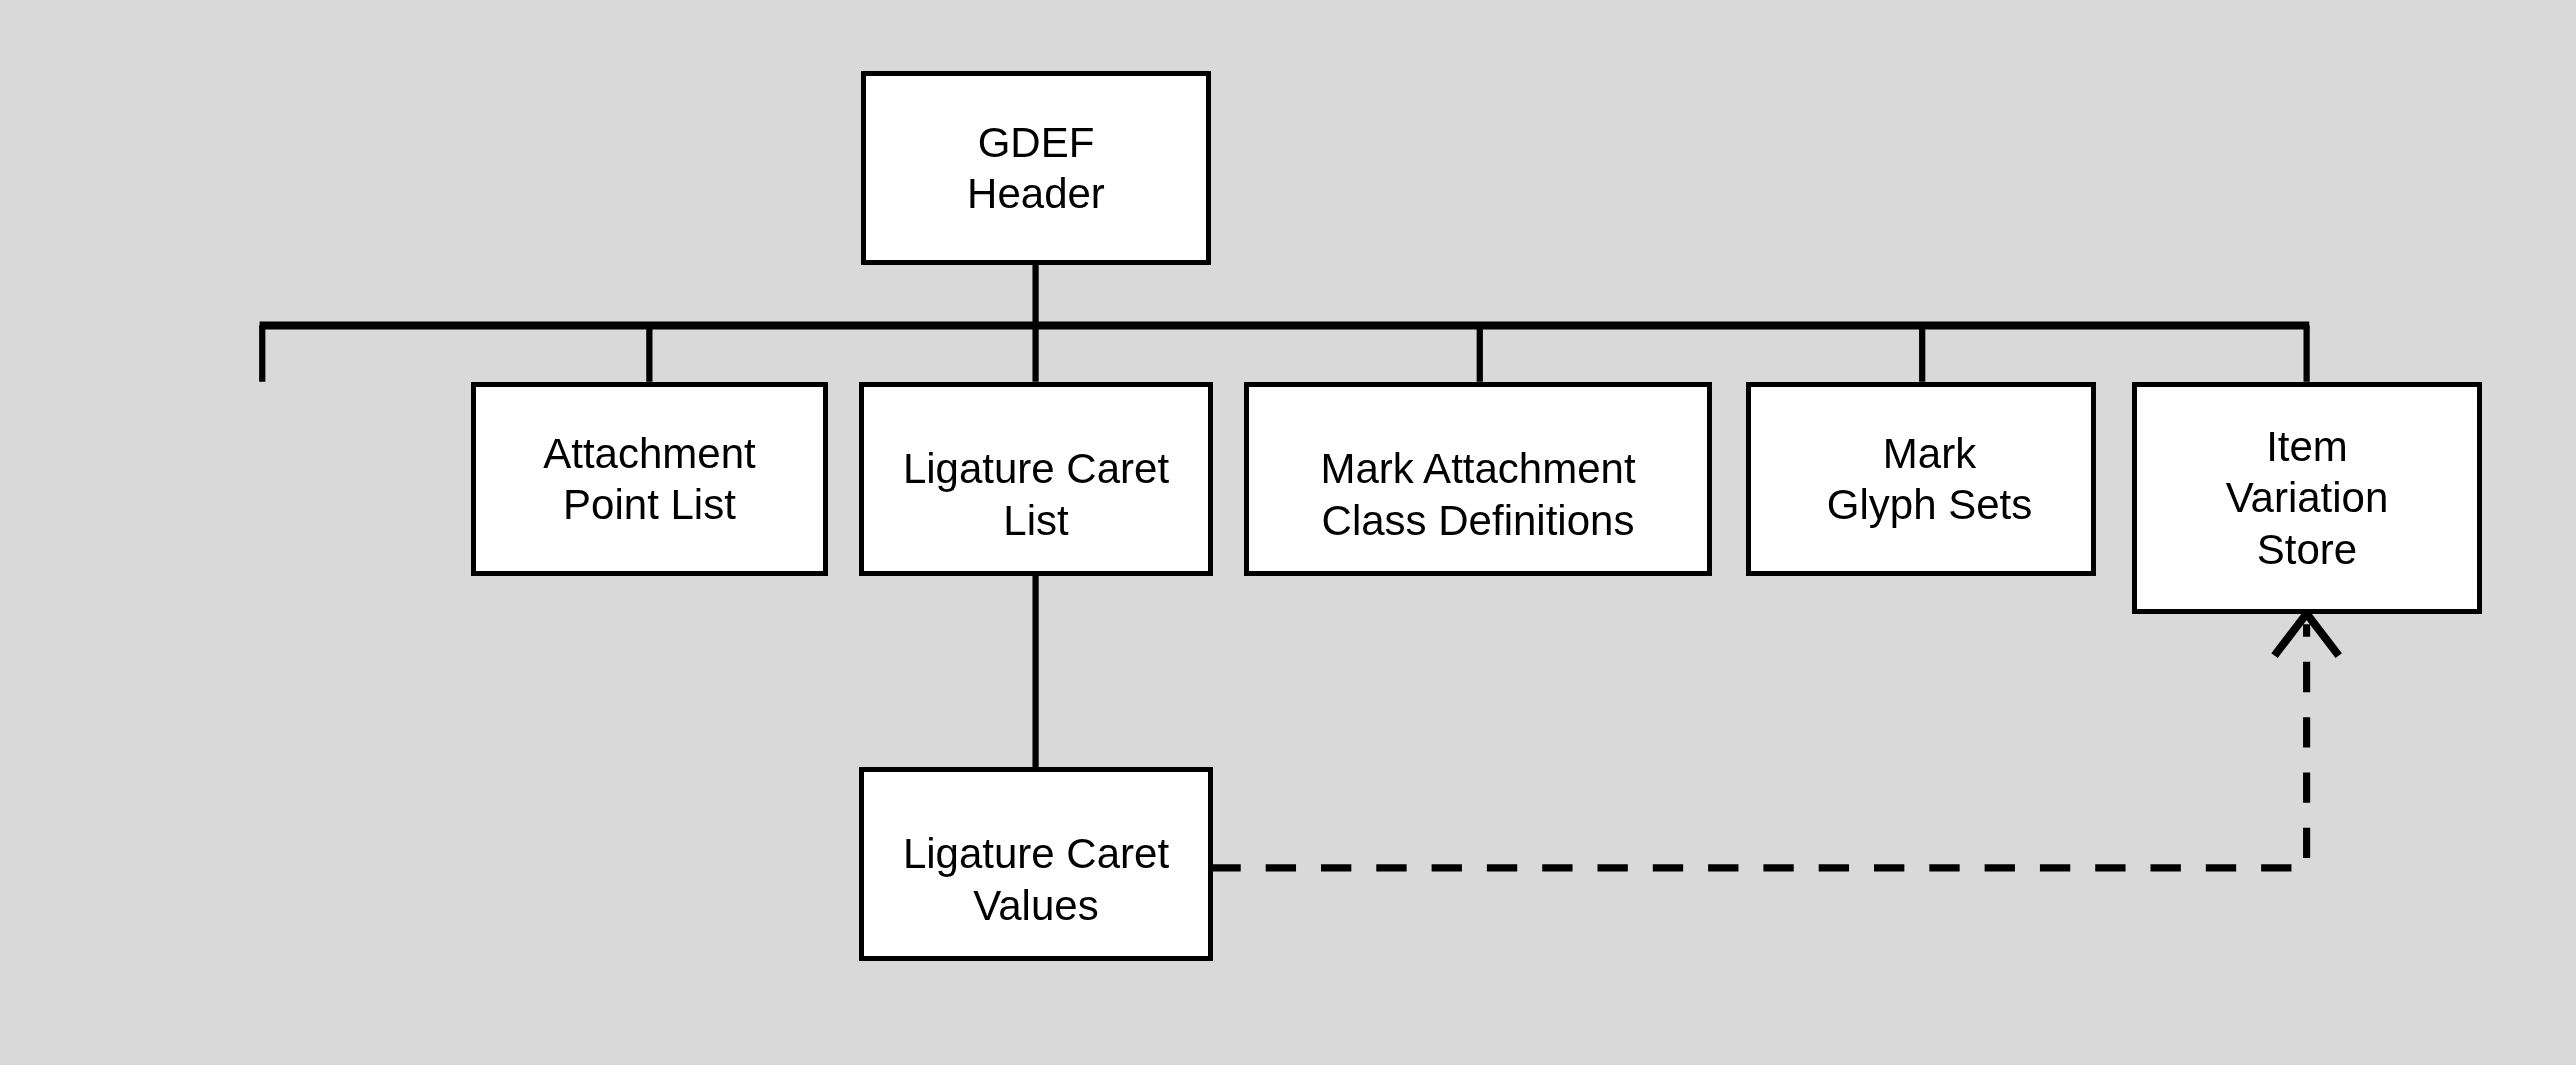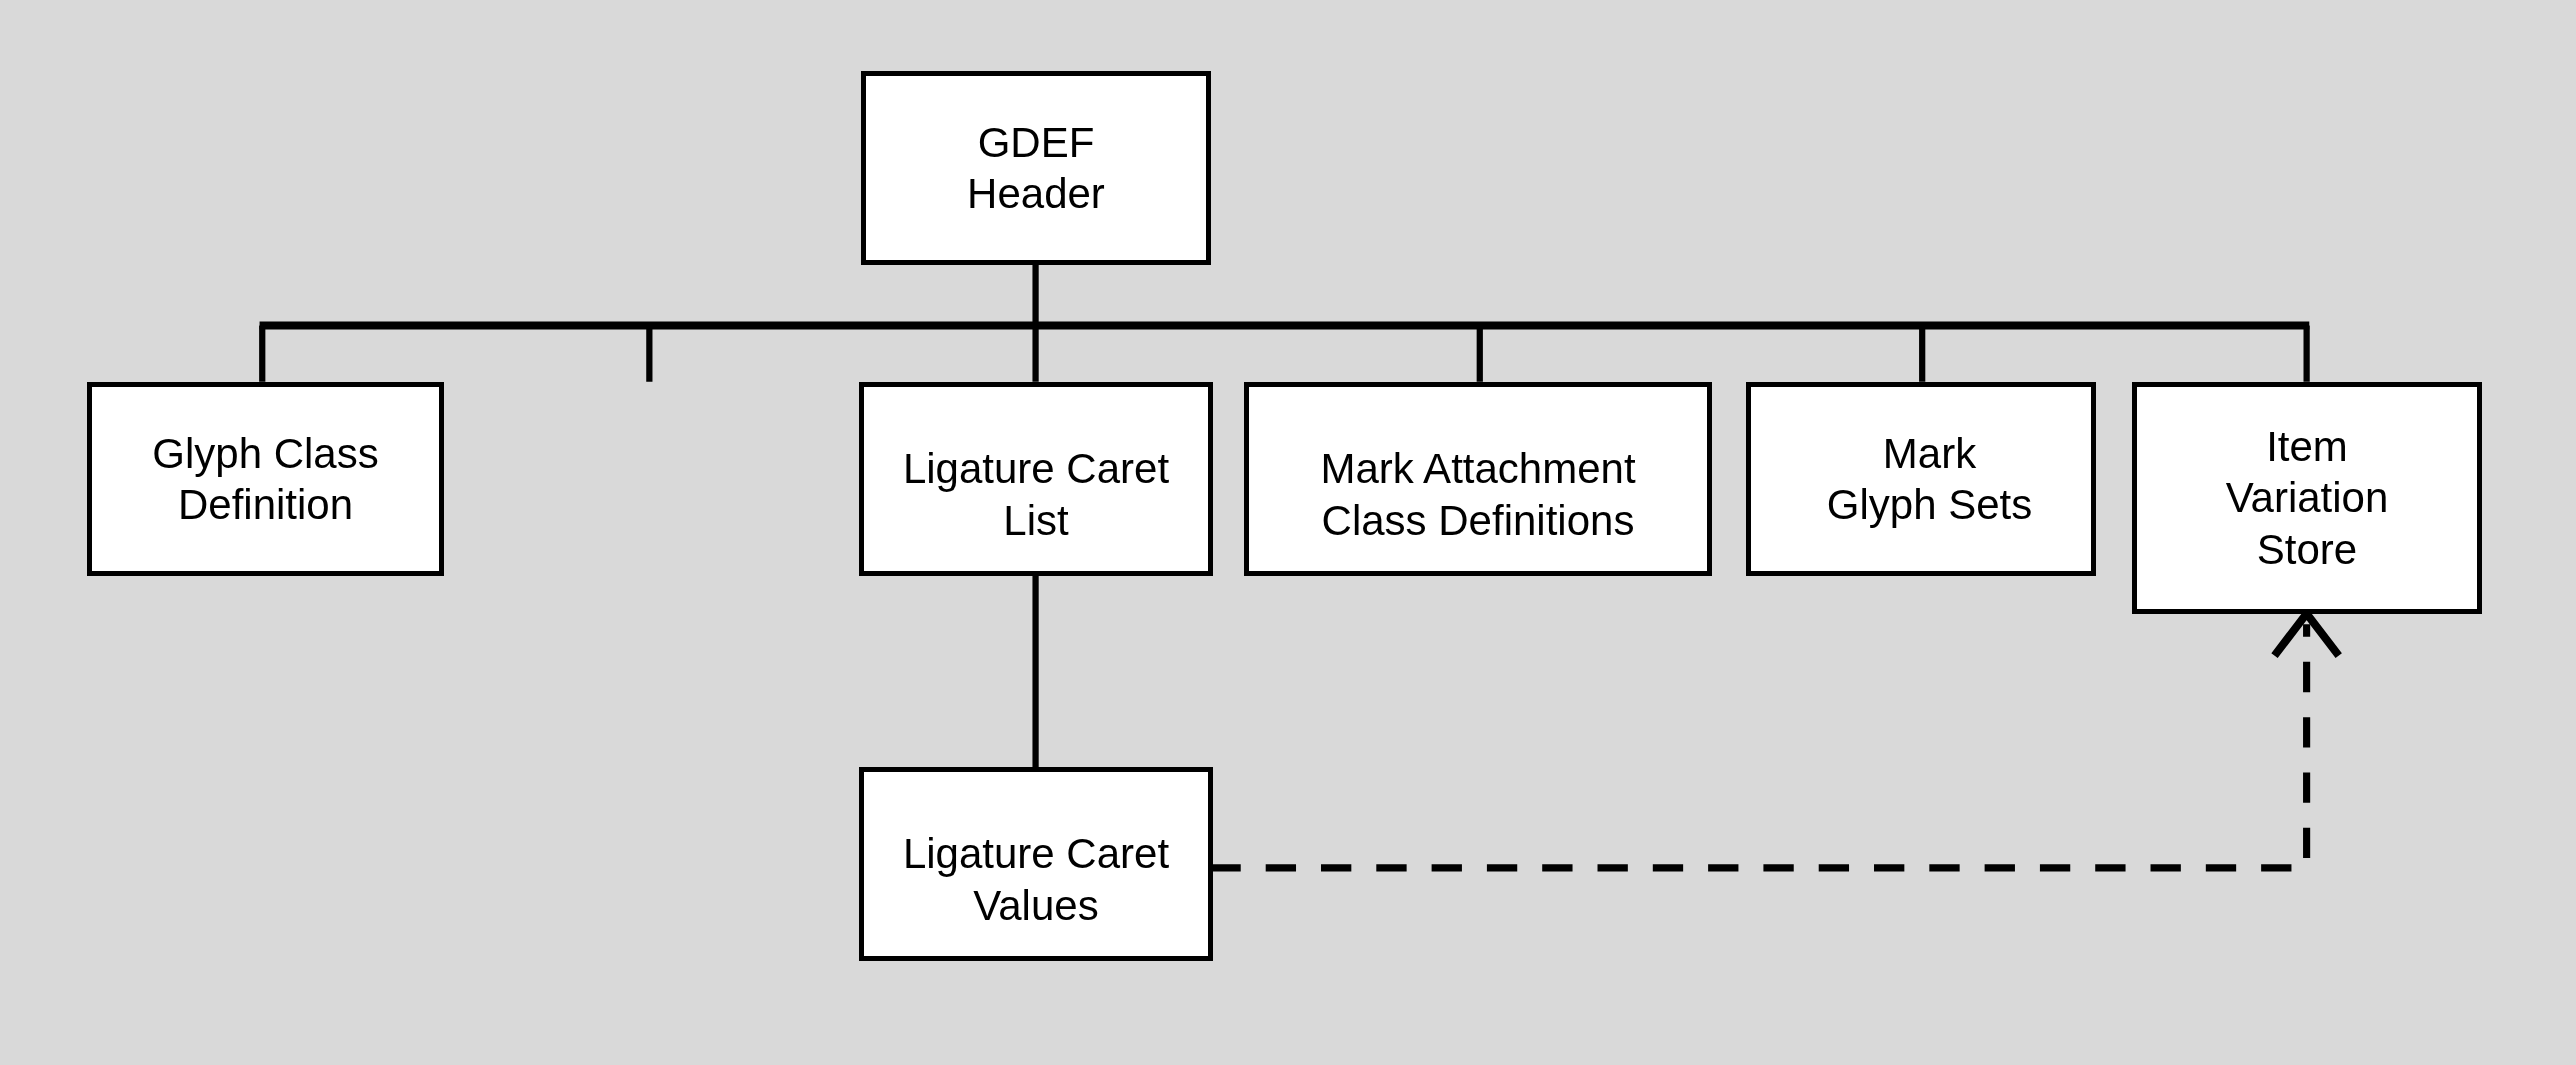--- a/index.html
+++ b/index.html
@@ -74,25 +74,25 @@
     <polyline points="1357,973 2586,973 2586,700" fill="none" stroke="#000000" stroke-width="8" stroke-dasharray="34 28"></polyline>
 
     <polyline points="2550,735 2586,688 2622,735" fill="none" stroke="#000000" stroke-width="9" stroke-linecap="butt" stroke-linejoin="miter"></polyline>
   </svg>
 
   <div class="node-box" style="left:861px; top:71px; width:350px; height:194px;">
     <span class="node-label">GDEF
 Header</span>
   </div>
 
-  <div class="node-box" style="left:87px; top:382px; width:357px; height:194px;">
-    <span class="node-label">Glyph Class
-Definition</span>
+
+  <div class="node-box" style="left:471px; top:382px; width:357px; height:194px;">
+    <span class="node-label">Attachment
+Point List</span>
   </div>
-
 
   <div class="node-box" style="left:859px; top:382px; width:354px; height:194px;">
     <span class="node-label tight">Ligature Caret
 List</span>
   </div>
 
   <div class="node-box" style="left:1244px; top:382px; width:468px; height:194px;">
     <span class="node-label tight">Mark Attachment
 Class Definitions</span>
   </div>

